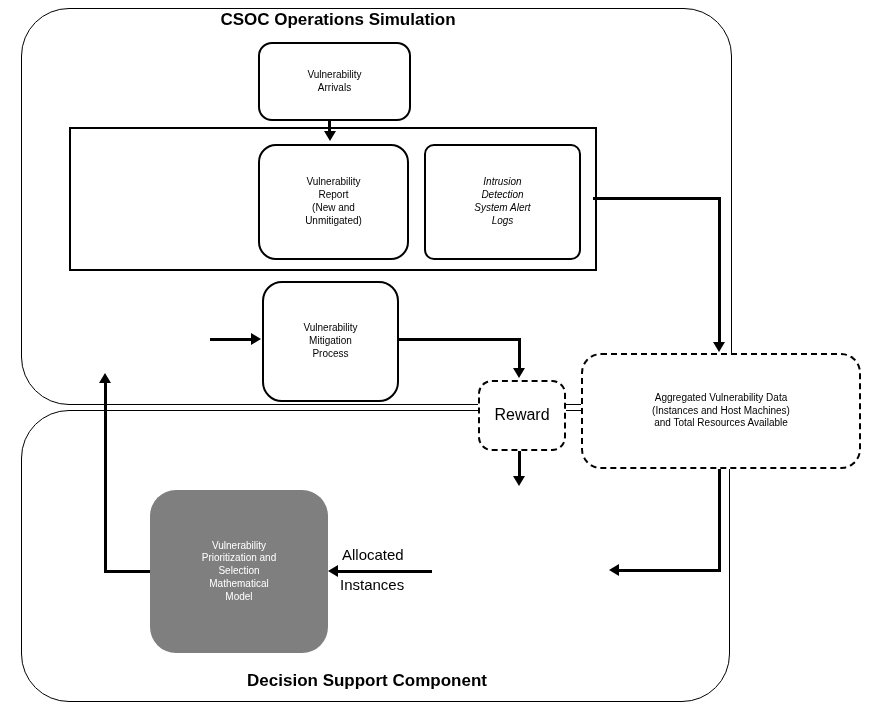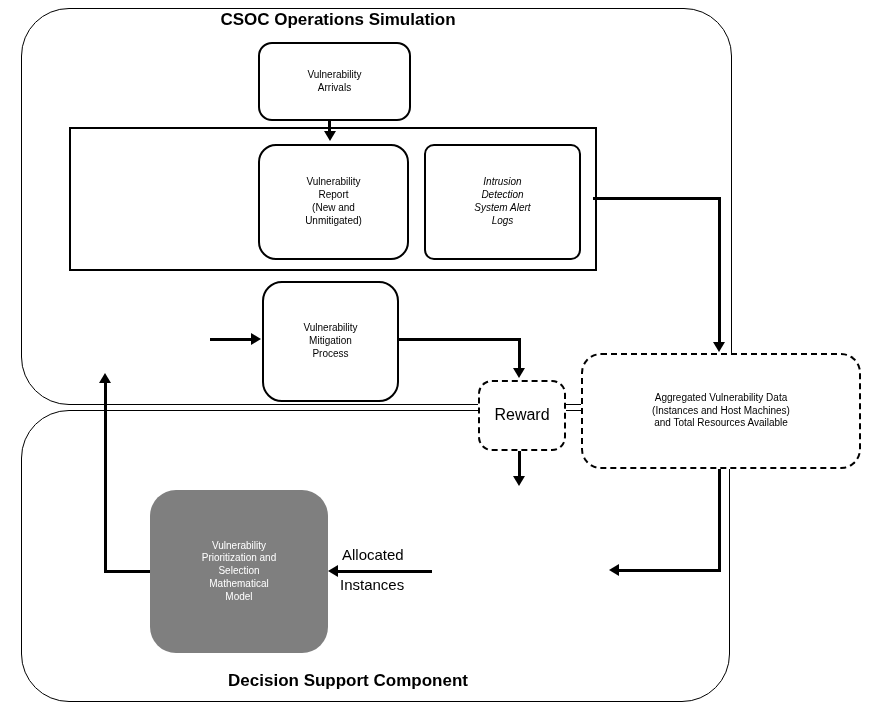--- a/index.html
+++ b/index.html
@@ -28,21 +28,21 @@
 </style>
 </head>
 <body>
 
 <div class="canvas">
 
   <div class="bigrect" style="left:21px; top:8px; width:709px; height:395px;"></div>
   <div class="bigrect" style="left:21px; top:410px; width:707px; height:290px;"></div>
 
   <div class="big-title" style="left:188px; top:10px; width:300px;">CSOC Operations Simulation</div>
-  <div class="big-title" style="left:198px; top:671px; width:300px;">Decision Support Component</div>
+  <div class="big-title" style="left:217px; top:671px; width:300px;">Decision Support Component</div>
 
   <div class="container-rect" style="left:69px; top:127px; width:524px; height:140px;"></div>
 
   <div class="vline" style="left:328px; top:117px; width:3px; height:16px;"></div>
   <div class="ah down" style="left:324px; top:131px;"></div>
 
   <div class="hline" style="left:593px; top:197px; width:128px; height:3px;"></div>
   <div class="vline" style="left:718px; top:197px; width:3px; height:147px;"></div>
   <div class="ah down" style="left:713px; top:342px;"></div>
 

